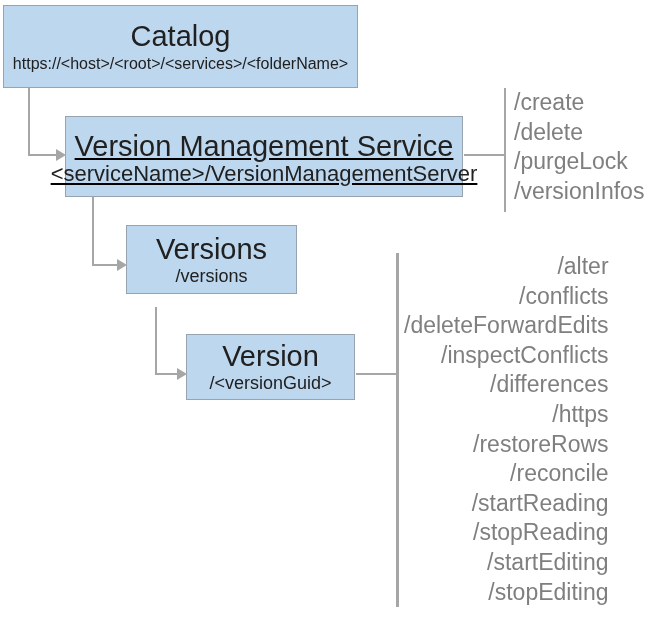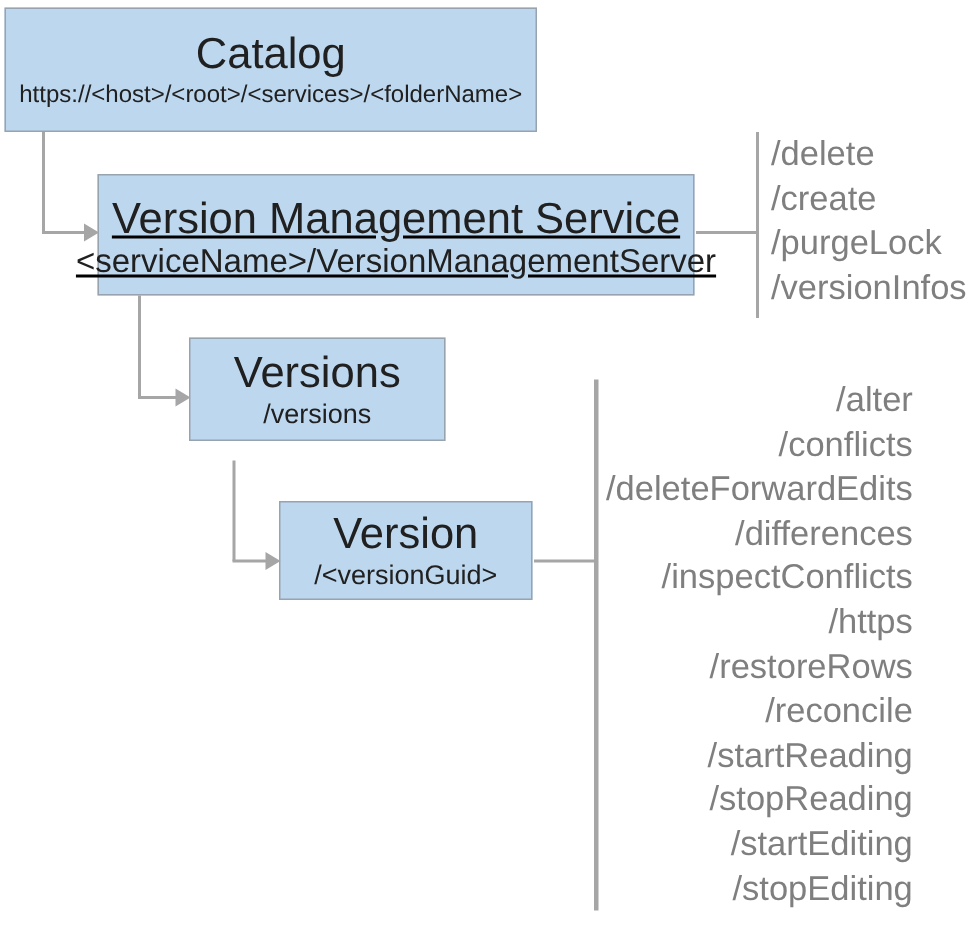--- a/index.html
+++ b/index.html
@@ -102,32 +102,32 @@
   <div class="conn" style="left:155px; top:373px; width:23px; height:2px;"></div>
   <div class="arrowhead" style="left:177px; top:368px;"></div>
 
   <div class="conn" style="left:464px; top:154px; width:41px; height:2px;"></div>
   <div class="conn" style="left:504px; top:88px; width:2px; height:124px;"></div>
 
   <div class="conn" style="left:356px; top:373px; width:41px; height:2px;"></div>
   <div class="conn" style="left:396px; top:253px; width:3px; height:354px;"></div>
 
   <div class="ops-list" style="left:514px; top:88px;">
+    <div class="op-item">/create</div>
     <div class="op-item">/delete</div>
-    <div class="op-item">/create</div>
     <div class="op-item">/purgeLock</div>
     <div class="op-item">/versionInfos</div>
   </div>
 
   <div class="ops-list tall" style="left:404px; top:252px;text-align:right;">
     <div class="op-item">/alter</div>
     <div class="op-item">/conflicts</div>
     <div class="op-item">/deleteForwardEdits</div>
+    <div class="op-item">/inspectConflicts</div>
     <div class="op-item">/differences</div>
-    <div class="op-item">/inspectConflicts</div>
     <div class="op-item">/https</div>
     <div class="op-item">/restoreRows</div>
     <div class="op-item">/reconcile</div>
     <div class="op-item">/startReading</div>
     <div class="op-item">/stopReading</div>
     <div class="op-item">/startEditing</div>
     <div class="op-item">/stopEditing</div>
   </div>
 
 </div>

